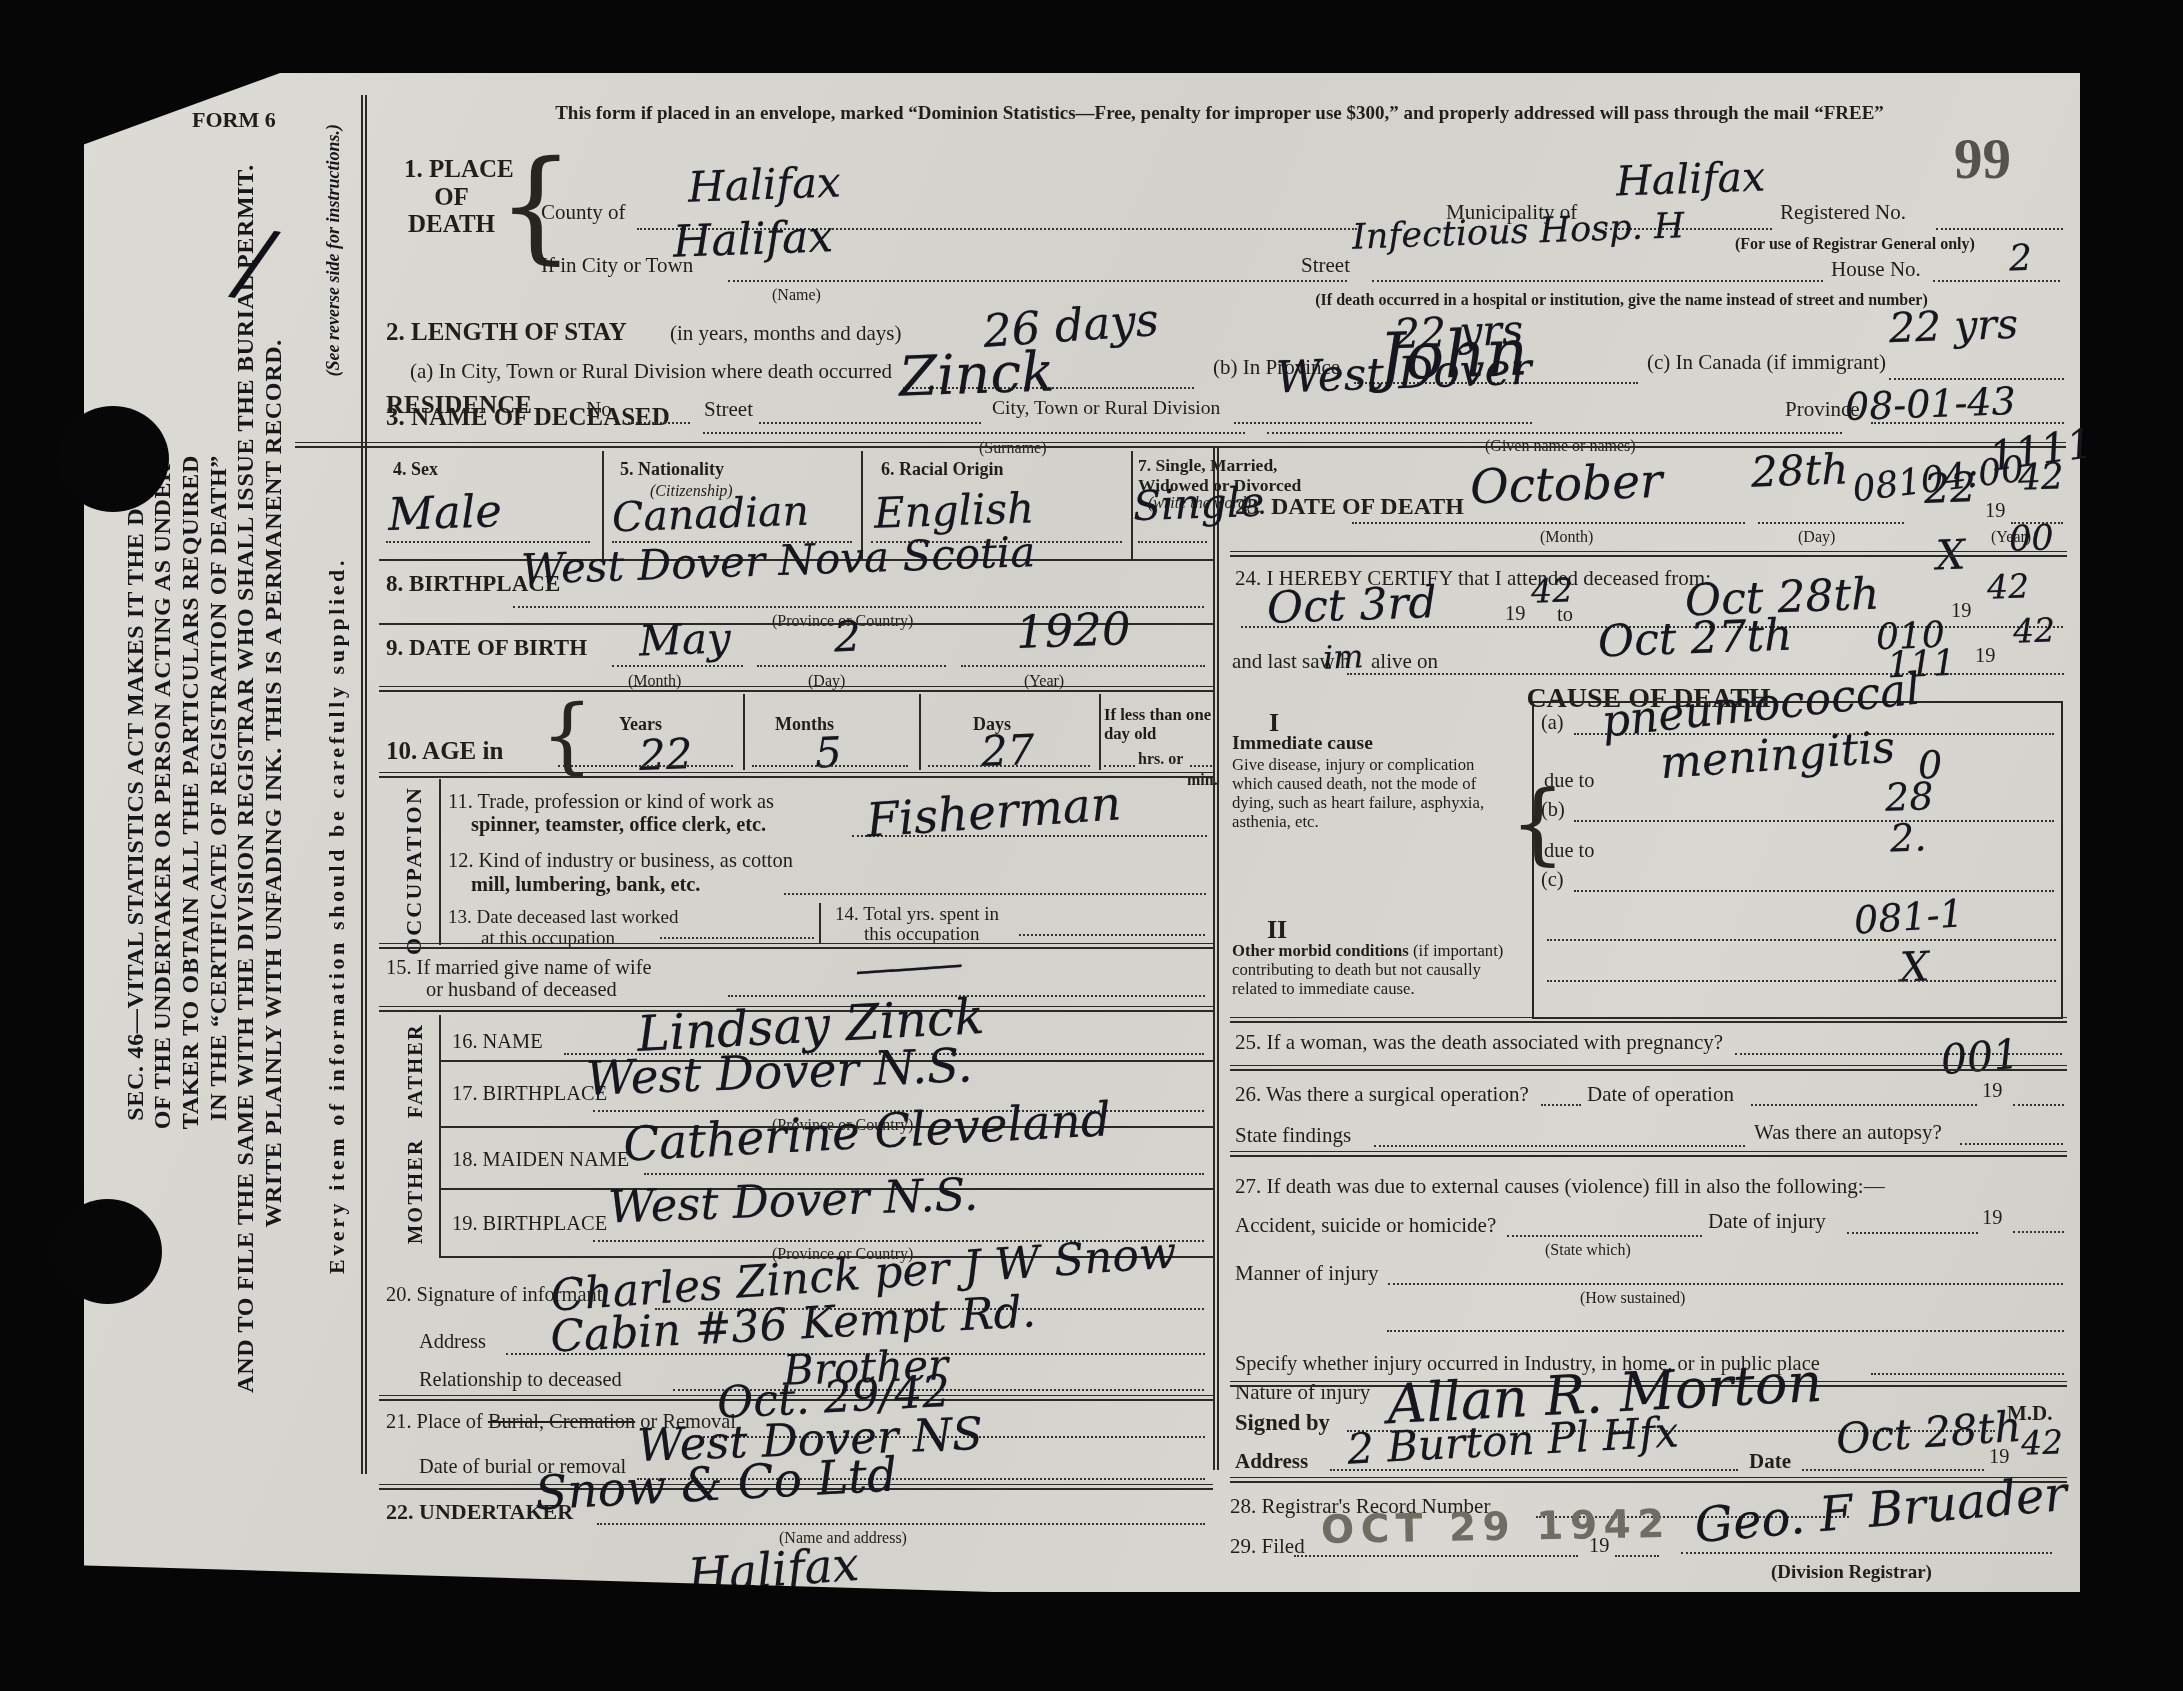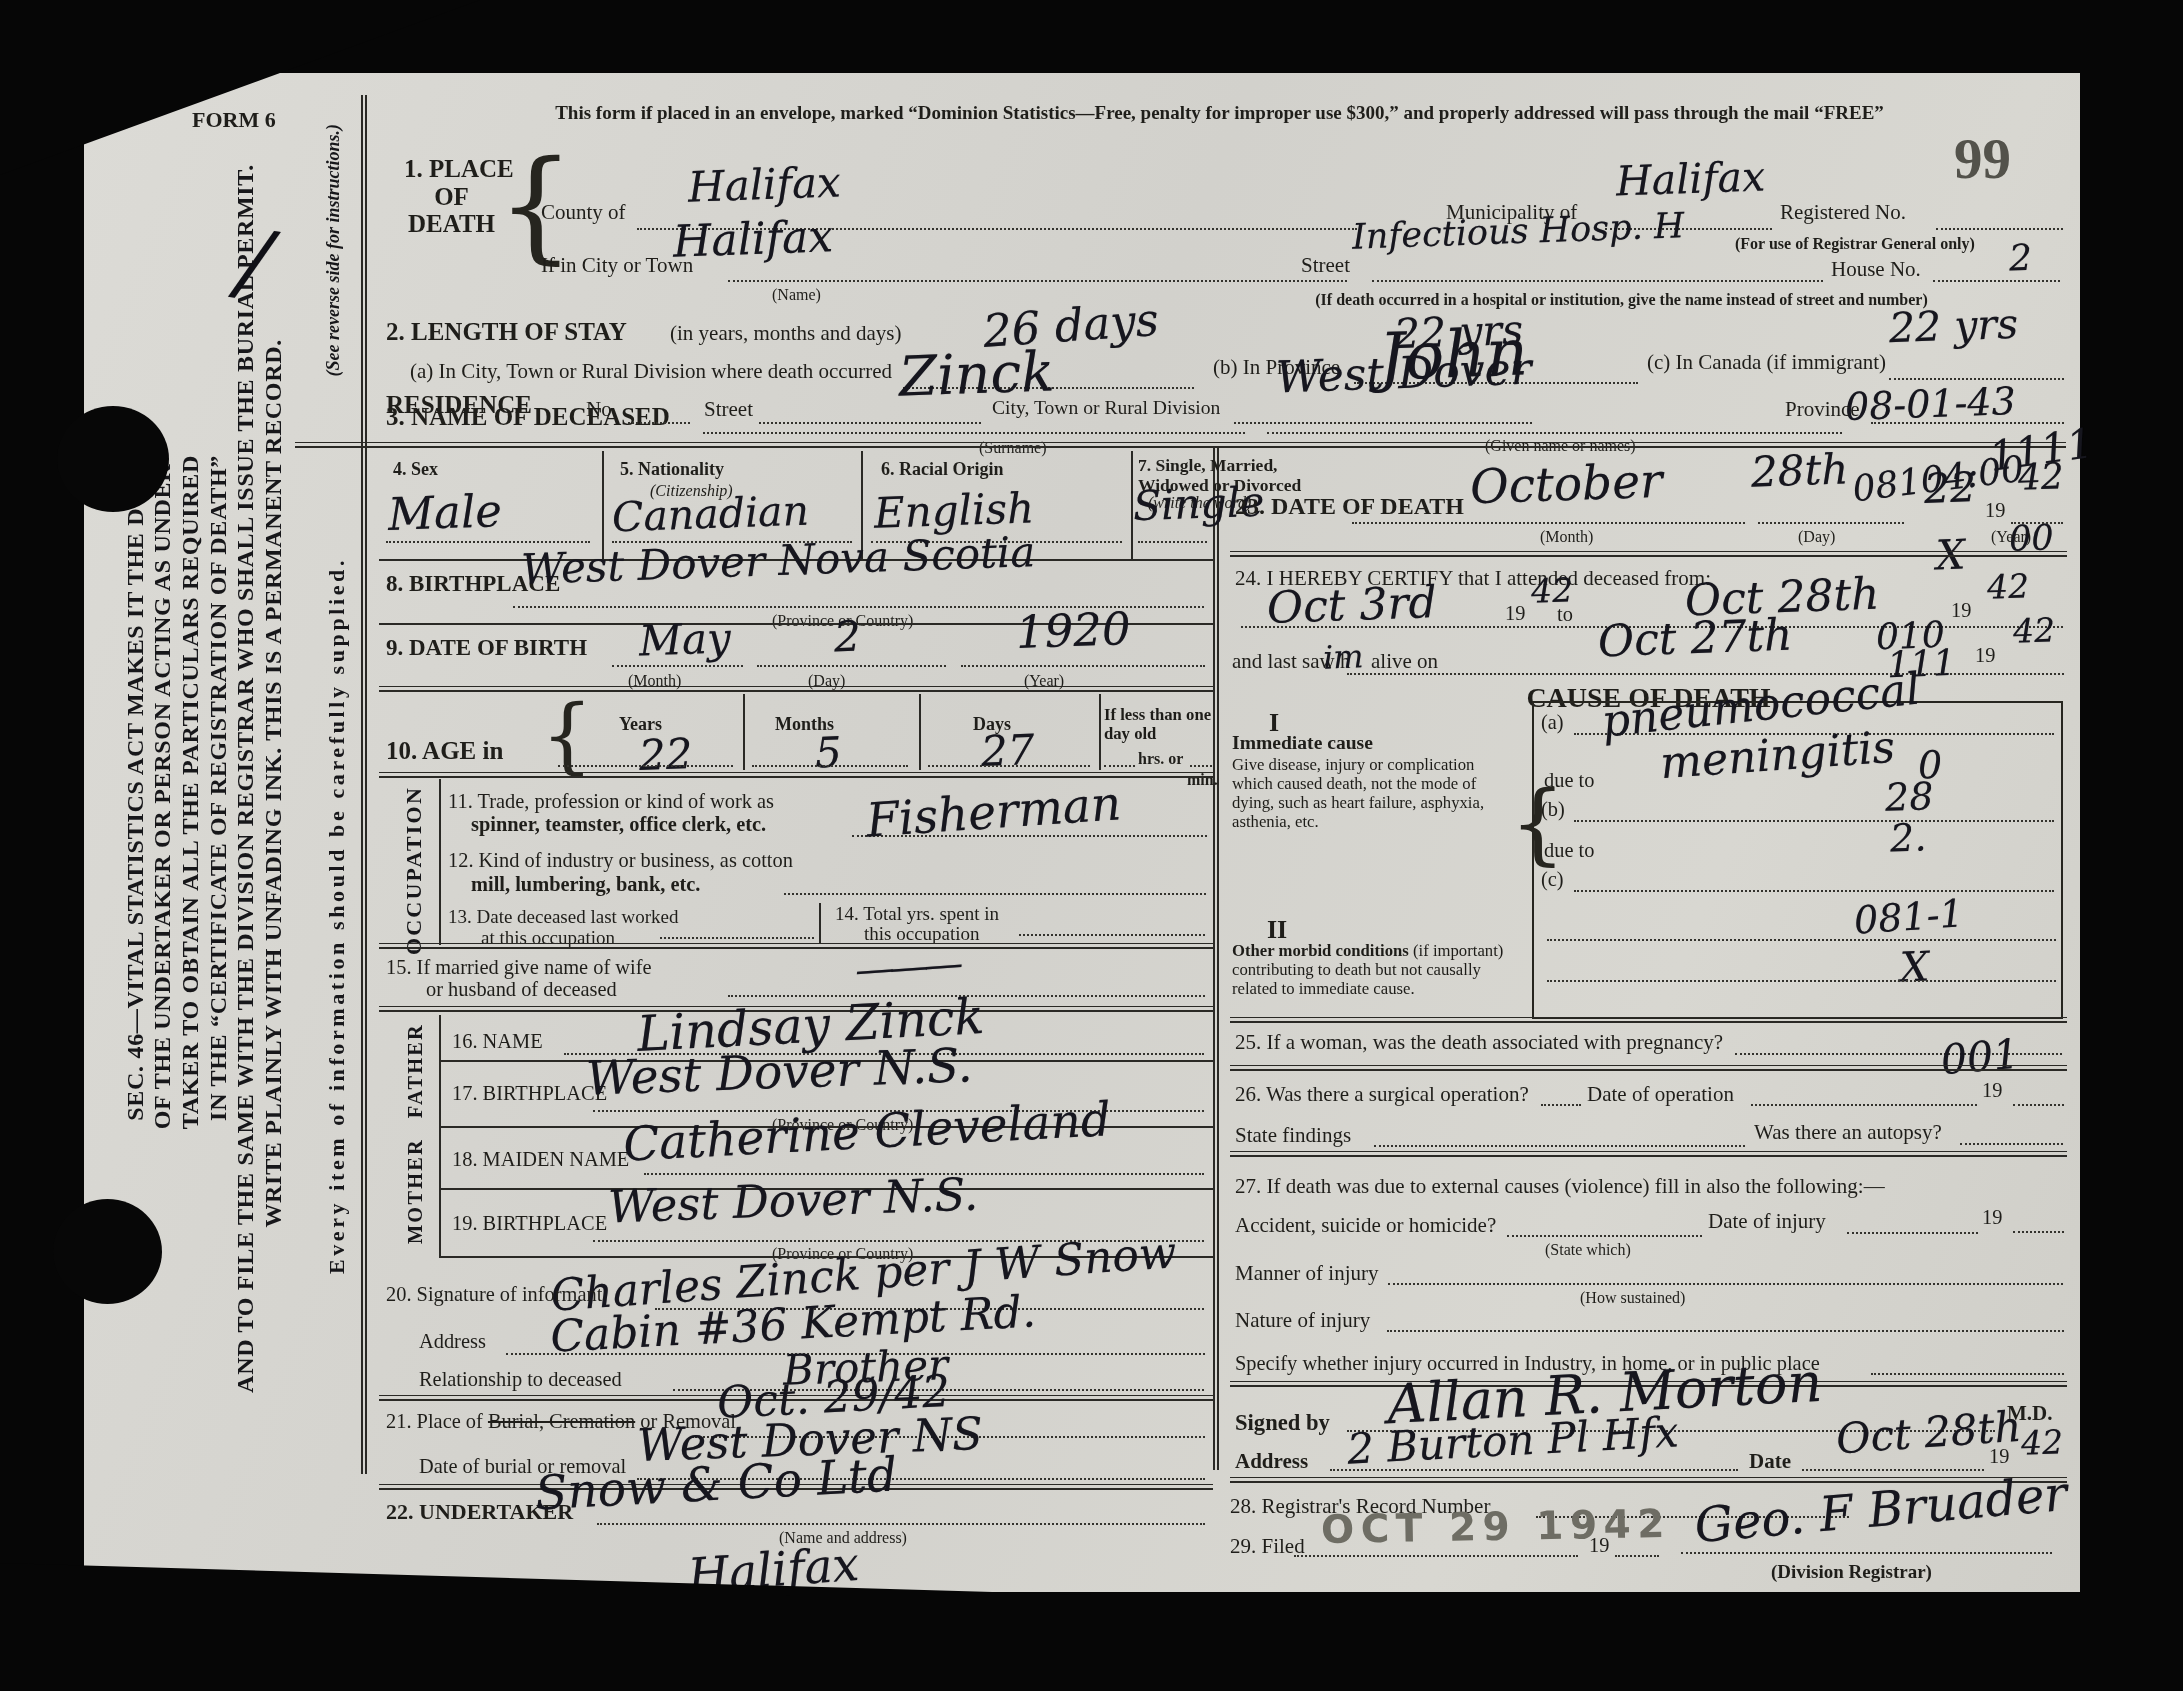--- a/index.html
+++ b/index.html
@@ -341,21 +341,21 @@
   <div class="t" style="left:1151px;top:1151px;font-size:21px">Accident, suicide or homicide?</div>
   <div class="dl" style="left:1423px;top:1173px;width:195px"></div>
   <div class="t xs" style="left:1461px;top:1179px">(State which)</div>
   <div class="t" style="left:1624px;top:1147px;font-size:21px">Date of injury</div>
   <div class="dl" style="left:1763px;top:1170px;width:131px"></div>
   <div class="t" style="left:1898px;top:1144px;font-size:20.4px">19</div>
   <div class="dl" style="left:1929px;top:1169px;width:51px"></div>
   <div class="t" style="left:1151px;top:1199px;font-size:21px">Manner of injury</div>
   <div class="dl" style="left:1304px;top:1221px;width:675px"></div>
   <div class="t xs" style="left:1496px;top:1227px">(How sustained)</div>
-  <div class="t" style="left:1151px;top:1246px;font-size:21px">Nature of injury</div>
+  <div class="t" style="left:1151px;top:1318px;font-size:21px">Nature of injury</div>
   <div class="dl" style="left:1303px;top:1268px;width:677px"></div>
   <div class="t" style="left:1151px;top:1290px;font-size:20.4px">Specify whether injury occurred in Industry, in home, or in public place</div>
   <div class="dl" style="left:1787px;top:1311px;width:193px"></div>
   <div class="hl2" style="left:1146px;top:1319px;width:837px"></div>
 
   <div class="t b" style="left:1151px;top:1348px;font-size:22.6px">Signed by</div>
   <div class="hw" style="left:1303px;top:1300px;font-size:54px;transform:rotate(-3deg)">Allan R. Morton</div>
   <div class="dl" style="left:1263px;top:1368px;width:648px"></div>
   <div class="t b" style="left:1923px;top:1339px;font-size:21px">M.D.</div>
   <div class="t b" style="left:1151px;top:1387px;font-size:21px">Address</div>

